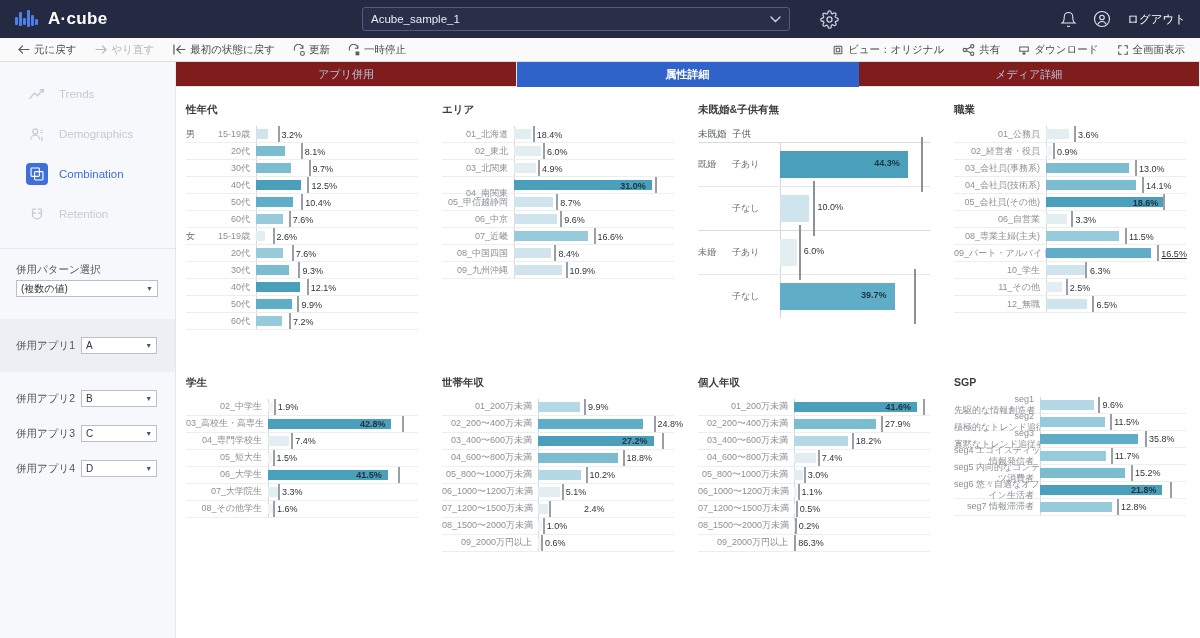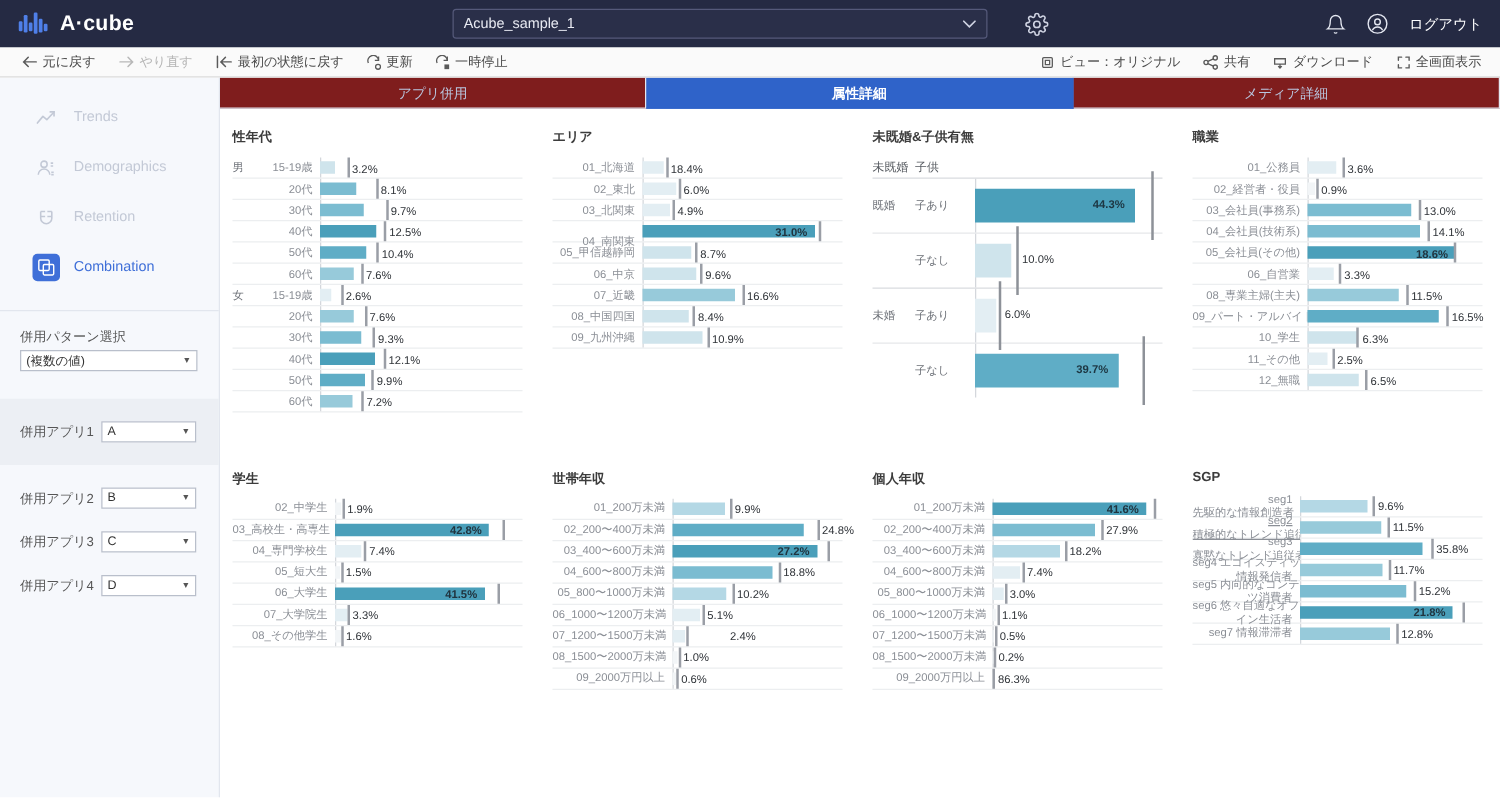--- a/index.html
+++ b/index.html
@@ -267,39 +267,39 @@
         <span class="nav-ico">
           <svg class="ic" width="16" height="15" viewBox="0 0 18 16" fill="none" stroke="#c3c9d6" stroke-width="1.4">
               <circle cx="7" cy="4.5" r="2.8"></circle>
               <path d="M1.8 14a5.2 5.2 0 0110.4 0"></path>
               <path d="M13 3.5h2.2M13 6h2.2M13.5 11.8h2.2M13.5 14h2.2"></path>
             </svg>
         </span>
         <span>Demographics</span>
       </div>
 
+      <div class="nav-item active">
+        <span class="nav-ico boxed">
+          <svg class="ic" width="14" height="14" viewBox="0 0 16 16" fill="none" stroke="#ffffff" stroke-width="1.3">
+              <rect x="1.2" y="1.2" width="9.5" height="9.5" rx="1"></rect>
+              <rect x="5.3" y="5.3" width="9.5" height="9.5" rx="1"></rect>
+            </svg>
+        </span>
+        <span>Combination</span>
+      </div>
+
       <div class="nav-item">
         <span class="nav-ico">
           <svg class="ic" width="16" height="15" viewBox="0 0 18 16" fill="none" stroke="#c3c9d6" stroke-width="1.4">
               <path d="M4 2v6a5 5 0 0010 0V2"></path>
               <path d="M4 2h4M10 2h4M4 6.5h4M10 6.5h4"></path>
             </svg>
         </span>
         <span>Retention</span>
       </div>
-
-      <div class="nav-item active">
-        <span class="nav-ico boxed">
-          <svg class="ic" width="14" height="14" viewBox="0 0 16 16" fill="none" stroke="#ffffff" stroke-width="1.3">
-              <rect x="1.2" y="1.2" width="9.5" height="9.5" rx="1"></rect>
-              <rect x="5.3" y="5.3" width="9.5" height="9.5" rx="1"></rect>
-            </svg>
-        </span>
-        <span>Combination</span>
-      </div>
     </div>
 
     <div class="nav-sep"></div>
 
     <div class="ctl">
       <div class="ctl-label">併用パターン選択</div>
       <div class="ctl-select">
         <span>(複数の値)</span>
         <span class="caret">▼</span>
       </div>
@@ -689,21 +689,21 @@
                 <div class="mark" style="left: 56.3636%;"></div>
                 <div class="val" style="left: calc(56.3636% + 4px);">11.5%</div>
               </div>
             </div>
             <div class="crow rule">
               <div class="cat" style="width: 92px;">09_パート・アルバイト</div>
               <div class="plot">
                 <div class="axis"></div>
                 <div class="bar" style="width: 75%; background: rgb(95, 173, 198);"></div>
                 <div class="mark" style="left: 79.5455%;"></div>
-                <div class="val" style="left: calc(79.5455% + 4px);">16.5%</div>
+                <div class="val" style="left: calc(79.5455% + 4px); text-decoration: underline;">16.5%</div>
               </div>
             </div>
             <div class="crow rule">
               <div class="cat" style="width: 92px;">10_学生</div>
               <div class="plot">
                 <div class="axis"></div>
                 <div class="bar" style="width: 28.6364%; background: rgb(207, 228, 236);"></div>
                 <div class="mark" style="left: 27.7273%;"></div>
                 <div class="val" style="left: calc(28.6364% + 4px);">6.3%</div>
               </div>
@@ -977,21 +977,21 @@
                 <div>先駆的な情報創造者</div>
               </div>
               <div class="plot">
                 <div class="axis"></div>
                 <div class="bar" style="width: 36.9231%; background: rgb(180, 216, 229);"></div>
                 <div class="mark" style="left: 40%;"></div>
                 <div class="val" style="left: calc(40% + 4px);">9.6%</div>
               </div>
             </div>
             <div class="crow rule">
-              <div class="cat two-line" style="width: 86px; text-decoration: underline;">
+              <div class="cat two-line" style="width: 86px;">
                 <div>seg2</div>
                 <div>積極的なトレンド追従者</div>
               </div>
               <div class="plot">
                 <div class="axis"></div>
                 <div class="bar" style="width: 44.2308%; background: rgb(151, 202, 218);"></div>
                 <div class="mark" style="left: 48.0769%;"></div>
                 <div class="val" style="left: calc(48.0769% + 4px);">11.5%</div>
               </div>
             </div>

